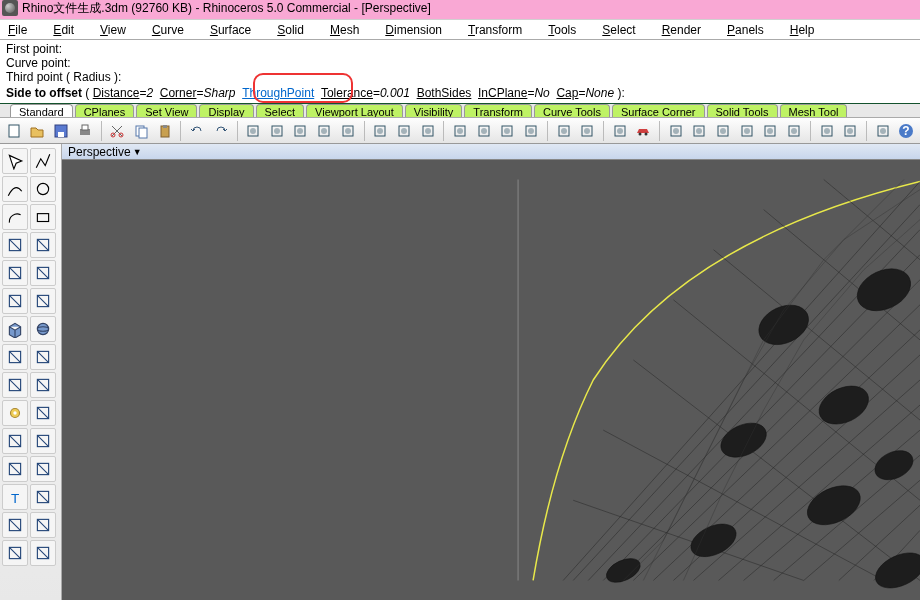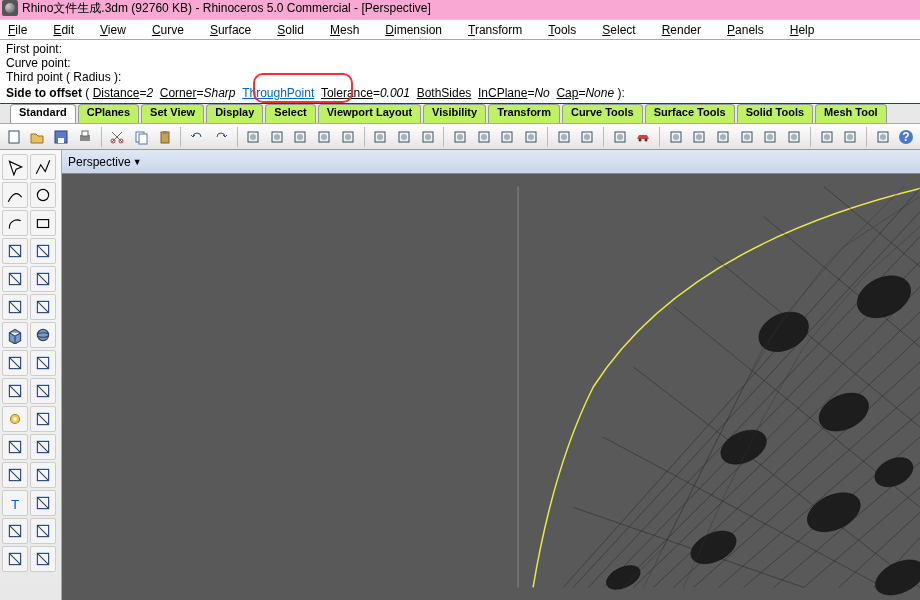--- a/index.html
+++ b/index.html
@@ -12,33 +12,33 @@
 .menubar span { cursor: default; }
 .menubar span:first-letter { text-decoration: underline; }
 .cmdhist { padding: 2px 6px 0 6px; line-height: 14px; }
 .cmdhist div { white-space: pre; }
 .cmdline { padding: 2px 6px 3px 6px; border-bottom: 1px solid #14532d; position: relative; }
 .cmdline b { font-weight: bold; }
 .cmdline i { font-style: italic; }
 .cmdline .ul { text-decoration: underline; }
 .cmdline .link { color: #0066cc; text-decoration: underline; cursor: pointer; }
 .annot { position: absolute; border: 2px solid #e33; border-radius: 10px; width: 100px; height: 30px; left: 253px; top: -11px; pointer-events:none;}
-.tabstrip { display: flex; height: 20px; background: #e8e8e8; border-bottom: 1px solid #aaa; padding-left: 10px; overflow: hidden; font-weight: bold; }
+.tabstrip { display: flex; height: 14px; background: #e8e8e8; border-bottom: 1px solid #aaa; padding-left: 10px; overflow: hidden; }
 .tabstrip span { padding: 1px 8px; border: 1px solid #999; border-bottom: none; border-radius: 4px 4px 0 0; margin-right: 2px; background: #bef264; cursor: default; font-size: 11px; white-space: nowrap; }
 .tabstrip span.active { background: #fff; }
 .toolbar { display: flex; align-items: center; height: 26px; background: linear-gradient(#fefefe,#e5e5e5); border-bottom: 1px solid #999; padding: 0 4px; gap: 4px; overflow: hidden; }
 .toolbar .tb { width: 22px; height: 22px; display:flex; align-items:center; justify-content:center; border: 1px solid transparent; border-radius:2px; cursor: default; }
 .toolbar .tb svg { width:16px; height:16px; }
 .toolbar .sep { width:1px; height:20px; background:#bbb; margin:0 2px; }
 .mainarea { flex: 1; display: flex; background:#fff; overflow:hidden; }
 .sidetools { width: 62px; background: linear-gradient(#f8f8f8,#e8e8e8); border-right: 1px solid #aaa; display:flex; flex-wrap: wrap; align-content: flex-start; padding:4px 2px; gap:2px; }
 .sidetools .st { width:26px; height:26px; border:1px solid #ccc; border-radius:2px; background:#f5f5f5; cursor:default; display:flex;align-items:center;justify-content:center; }
 .sidetools .st svg{width:18px;height:18px;}
 .viewport-wrap { flex:1; display:flex; flex-direction:column; }
-.vplabel { height:24px; background: linear-gradient(#e0e8f4,#c8d6ec); border-bottom:1px solid #888; display:flex; align-items:center; padding:0 6px; font-size:11px; }
+.vplabel { height:16px; background: linear-gradient(#e0e8f4,#c8d6ec); border-bottom:1px solid #888; display:flex; align-items:center; padding:0 6px; font-size:11px; }
 .vplabel .dd{ margin-left:2px; font-size:9px; }
 .viewport { flex:1; background:#595959; position:relative; overflow:hidden; }
 .viewport svg { width:100%; height:100%; }
 </style>
 </head>
 <body>
 
 <div class="titlebar">
   <div class="logo"></div>
   <span>Rhino文件生成.3dm (92760 KB) - Rhinoceros 5.0 Commercial - [Perspective]</span>
@@ -84,21 +84,21 @@
 <div class="tabstrip" id="tabstrip">
     <span class="active">Standard</span>
     <span>CPlanes</span>
     <span>Set View</span>
     <span>Display</span>
     <span>Select</span>
     <span>Viewport Layout</span>
     <span>Visibility</span>
     <span>Transform</span>
     <span>Curve Tools</span>
-    <span>Surface Tools</span>
+    <span>Surface Corner</span>
     <span>Solid Tools</span>
     <span>Mesh Tool</span>
   </div>
 
 <div class="toolbar" id="toolbar">
     <div class="tb">
       <svg viewBox="0 0 16 16">
         <rect x="3" y="2" width="10" height="12" fill="#fff" stroke="#356"></rect>
       </svg>
     </div>

